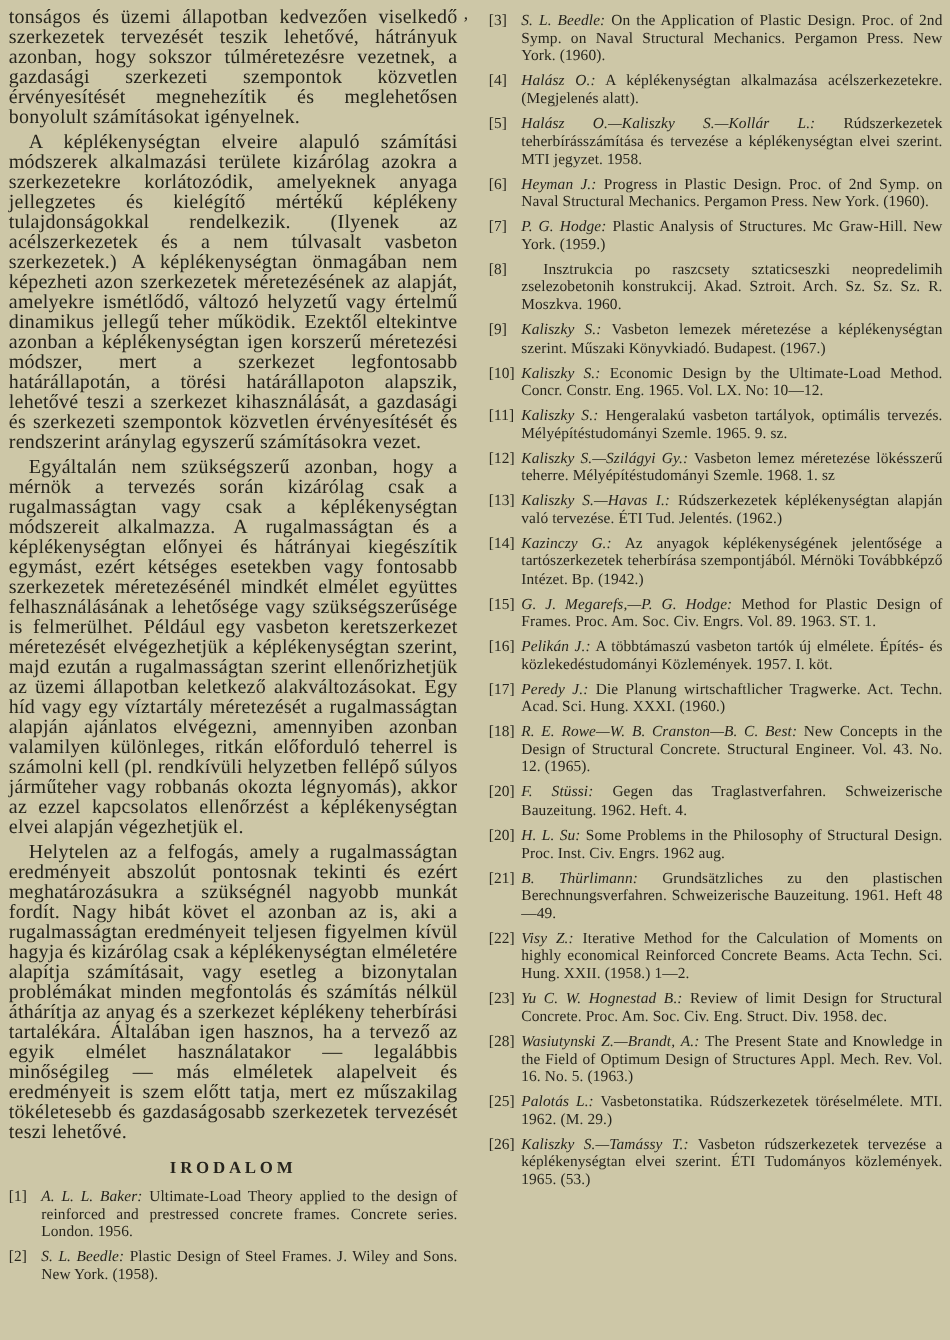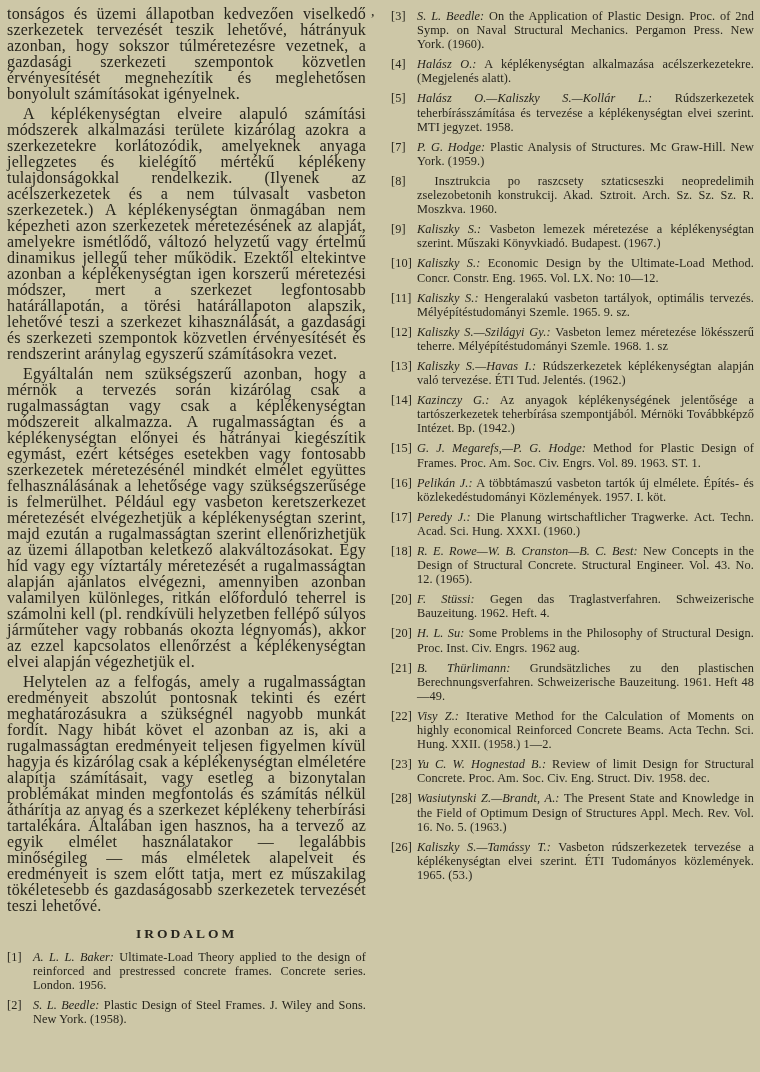--- a/index.html
+++ b/index.html
@@ -81,36 +81,38 @@
         <div class="ref"><span class="ref-num">[1]</span><span class="ref-author">A. L. L. Baker:</span> <span class="ref-text">Ultimate-Load Theory applied to the design of reinforced and prestressed concrete frames. Concrete series. London. 1956.</span></div>
         <div class="ref"><span class="ref-num">[2]</span><span class="ref-author">S. L. Beedle:</span> <span class="ref-text">Plastic Design of Steel Frames. J. Wiley and Sons. New York. (1958).</span></div>
       </div>
   </div>
 
   <div class="col col-right">
     <div id="right-refs" class="ref-list">
         <div class="ref"><span class="ref-num">[3]</span><span class="ref-author">S. L. Beedle:</span> <span class="ref-text">On the Application of Plastic Design. Proc. of 2nd Symp. on Naval Structural Mechanics. Pergamon Press. New York. (1960).</span></div>
         <div class="ref"><span class="ref-num">[4]</span><span class="ref-author">Halász O.:</span> <span class="ref-text">A képlékenységtan alkalmazása acélszerkezetekre. (Megjelenés alatt).</span></div>
         <div class="ref"><span class="ref-num">[5]</span><span class="ref-author">Halász O.—Kaliszky S.—Kollár L.:</span> <span class="ref-text">Rúdszerkezetek teherbírásszámítása és tervezése a képlékenységtan elvei szerint. MTI jegyzet. 1958.</span></div>
+        <div class="ref"><span class="ref-num">[6]</span><span class="ref-author">Heyman J.:</span> <span class="ref-text">Progress in Plastic Design. Proc. of 2nd Symp. on Naval Structural Mechanics. Pergamon Press. New York. (1960).</span></div>
         <div class="ref"><span class="ref-num">[7]</span><span class="ref-author">P. G. Hodge:</span> <span class="ref-text">Plastic Analysis of Structures. Mc Graw-Hill. New York. (1959.)</span></div>
         <div class="ref"><span class="ref-num">[8]</span><span class="ref-author"></span> <span class="ref-text">Insztrukcia po raszcsety sztaticseszki neopredelimih zselezobetonih konstrukcij. Akad. Sztroit. Arch. Sz. Sz. Sz. R. Moszkva. 1960.</span></div>
         <div class="ref"><span class="ref-num">[9]</span><span class="ref-author">Kaliszky S.:</span> <span class="ref-text">Vasbeton lemezek méretezése a képlékenységtan szerint. Műszaki Könyvkiadó. Budapest. (1967.)</span></div>
         <div class="ref"><span class="ref-num">[10]</span><span class="ref-author">Kaliszky S.:</span> <span class="ref-text">Economic Design by the Ultimate-Load Method. Concr. Constr. Eng. 1965. Vol. LX. No: 10—12.</span></div>
         <div class="ref"><span class="ref-num">[11]</span><span class="ref-author">Kaliszky S.:</span> <span class="ref-text">Hengeralakú vasbeton tartályok, optimális tervezés. Mélyépítéstudományi Szemle. 1965. 9. sz.</span></div>
         <div class="ref"><span class="ref-num">[12]</span><span class="ref-author">Kaliszky S.—Szilágyi Gy.:</span> <span class="ref-text">Vasbeton lemez méretezése lökésszerű teherre. Mélyépítéstudományi Szemle. 1968. 1. sz</span></div>
         <div class="ref"><span class="ref-num">[13]</span><span class="ref-author">Kaliszky S.—Havas I.:</span> <span class="ref-text">Rúdszerkezetek képlékenységtan alapján való tervezése. ÉTI Tud. Jelentés. (1962.)</span></div>
         <div class="ref"><span class="ref-num">[14]</span><span class="ref-author">Kazinczy G.:</span> <span class="ref-text">Az anyagok képlékenységének jelentősége a tartószerkezetek teherbírása szempontjából. Mérnöki Továbbképző Intézet. Bp. (1942.)</span></div>
         <div class="ref"><span class="ref-num">[15]</span><span class="ref-author">G. J. Megarefs,—P. G. Hodge:</span> <span class="ref-text">Method for Plastic Design of Frames. Proc. Am. Soc. Civ. Engrs. Vol. 89. 1963. ST. 1.</span></div>
         <div class="ref"><span class="ref-num">[16]</span><span class="ref-author">Pelikán J.:</span> <span class="ref-text">A többtámaszú vasbeton tartók új elmélete. Építés- és közlekedéstudományi Közlemények. 1957. I. köt.</span></div>
         <div class="ref"><span class="ref-num">[17]</span><span class="ref-author">Peredy J.:</span> <span class="ref-text">Die Planung wirtschaftlicher Tragwerke. Act. Techn. Acad. Sci. Hung. XXXI. (1960.)</span></div>
         <div class="ref"><span class="ref-num">[18]</span><span class="ref-author">R. E. Rowe—W. B. Cranston—B. C. Best:</span> <span class="ref-text">New Concepts in the Design of Structural Concrete. Structural Engineer. Vol. 43. No. 12. (1965).</span></div>
         <div class="ref"><span class="ref-num">[20]</span><span class="ref-author">F. Stüssi:</span> <span class="ref-text">Gegen das Traglastverfahren. Schweizerische Bauzeitung. 1962. Heft. 4.</span></div>
         <div class="ref"><span class="ref-num">[20]</span><span class="ref-author">H. L. Su:</span> <span class="ref-text">Some Problems in the Philosophy of Structural Design. Proc. Inst. Civ. Engrs. 1962 aug.</span></div>
         <div class="ref"><span class="ref-num">[21]</span><span class="ref-author">B. Thürlimann:</span> <span class="ref-text">Grundsätzliches zu den plastischen Berechnungsverfahren. Schweizerische Bauzeitung. 1961. Heft 48—49.</span></div>
         <div class="ref"><span class="ref-num">[22]</span><span class="ref-author">Visy Z.:</span> <span class="ref-text">Iterative Method for the Calculation of Moments on highly economical Reinforced Concrete Beams. Acta Techn. Sci. Hung. XXII. (1958.) 1—2.</span></div>
         <div class="ref"><span class="ref-num">[23]</span><span class="ref-author">Yu C. W. Hognestad B.:</span> <span class="ref-text">Review of limit Design for Structural Concrete. Proc. Am. Soc. Civ. Eng. Struct. Div. 1958. dec.</span></div>
         <div class="ref"><span class="ref-num">[28]</span><span class="ref-author">Wasiutynski Z.—Brandt, A.:</span> <span class="ref-text">The Present State and Knowledge in the Field of Optimum Design of Structures Appl. Mech. Rev. Vol. 16. No. 5. (1963.)</span></div>
+        <div class="ref"><span class="ref-num">[25]</span><span class="ref-author">Palotás L.:</span> <span class="ref-text">Vasbetonstatika. Rúdszerkezetek töréselmélete. MTI. 1962. (M. 29.)</span></div>
         <div class="ref"><span class="ref-num">[26]</span><span class="ref-author">Kaliszky S.—Tamássy T.:</span> <span class="ref-text">Vasbeton rúdszerkezetek tervezése a képlékenységtan elvei szerint. ÉTI Tudományos közlemények. 1965. (53.)</span></div>
       </div>
   </div>
 
   <span class="stray-mark">,</span>
 </div>
 
 </body></html>

